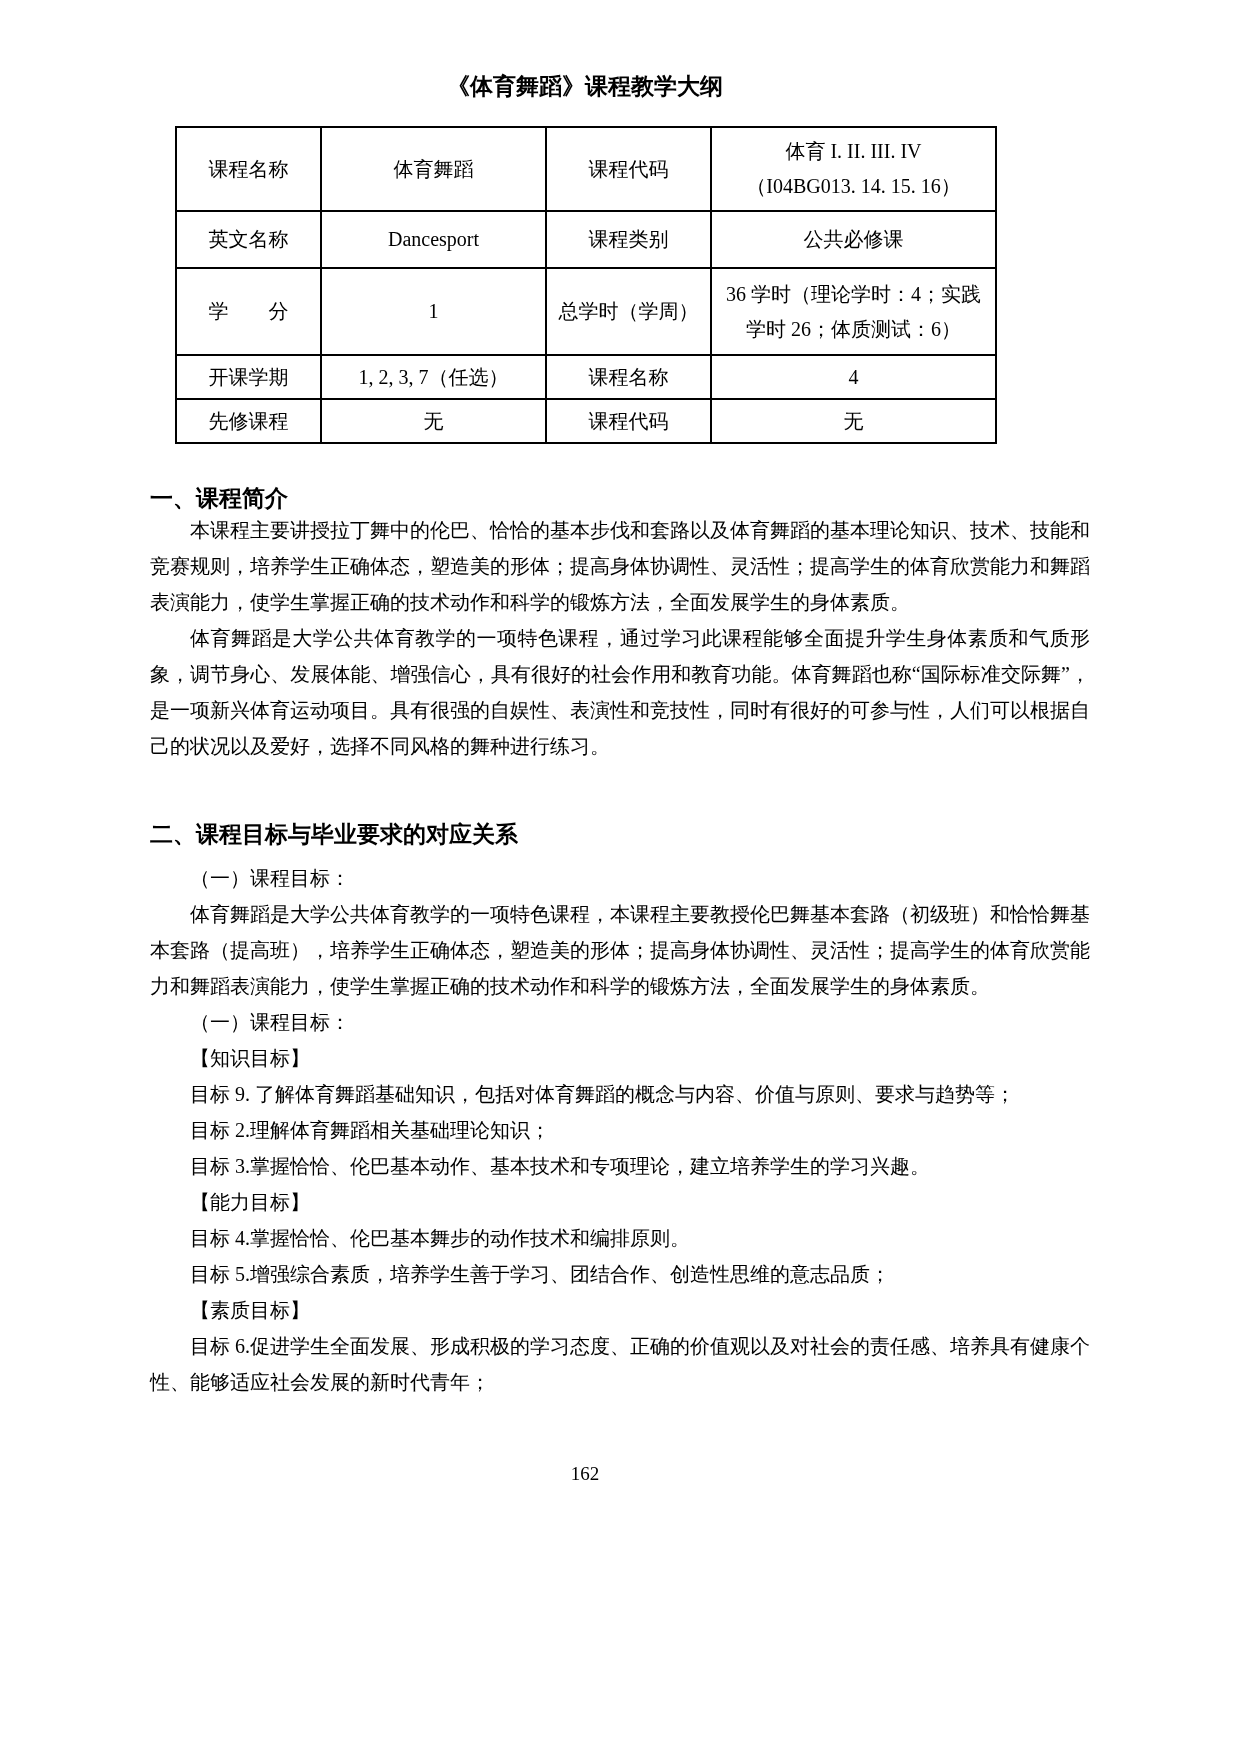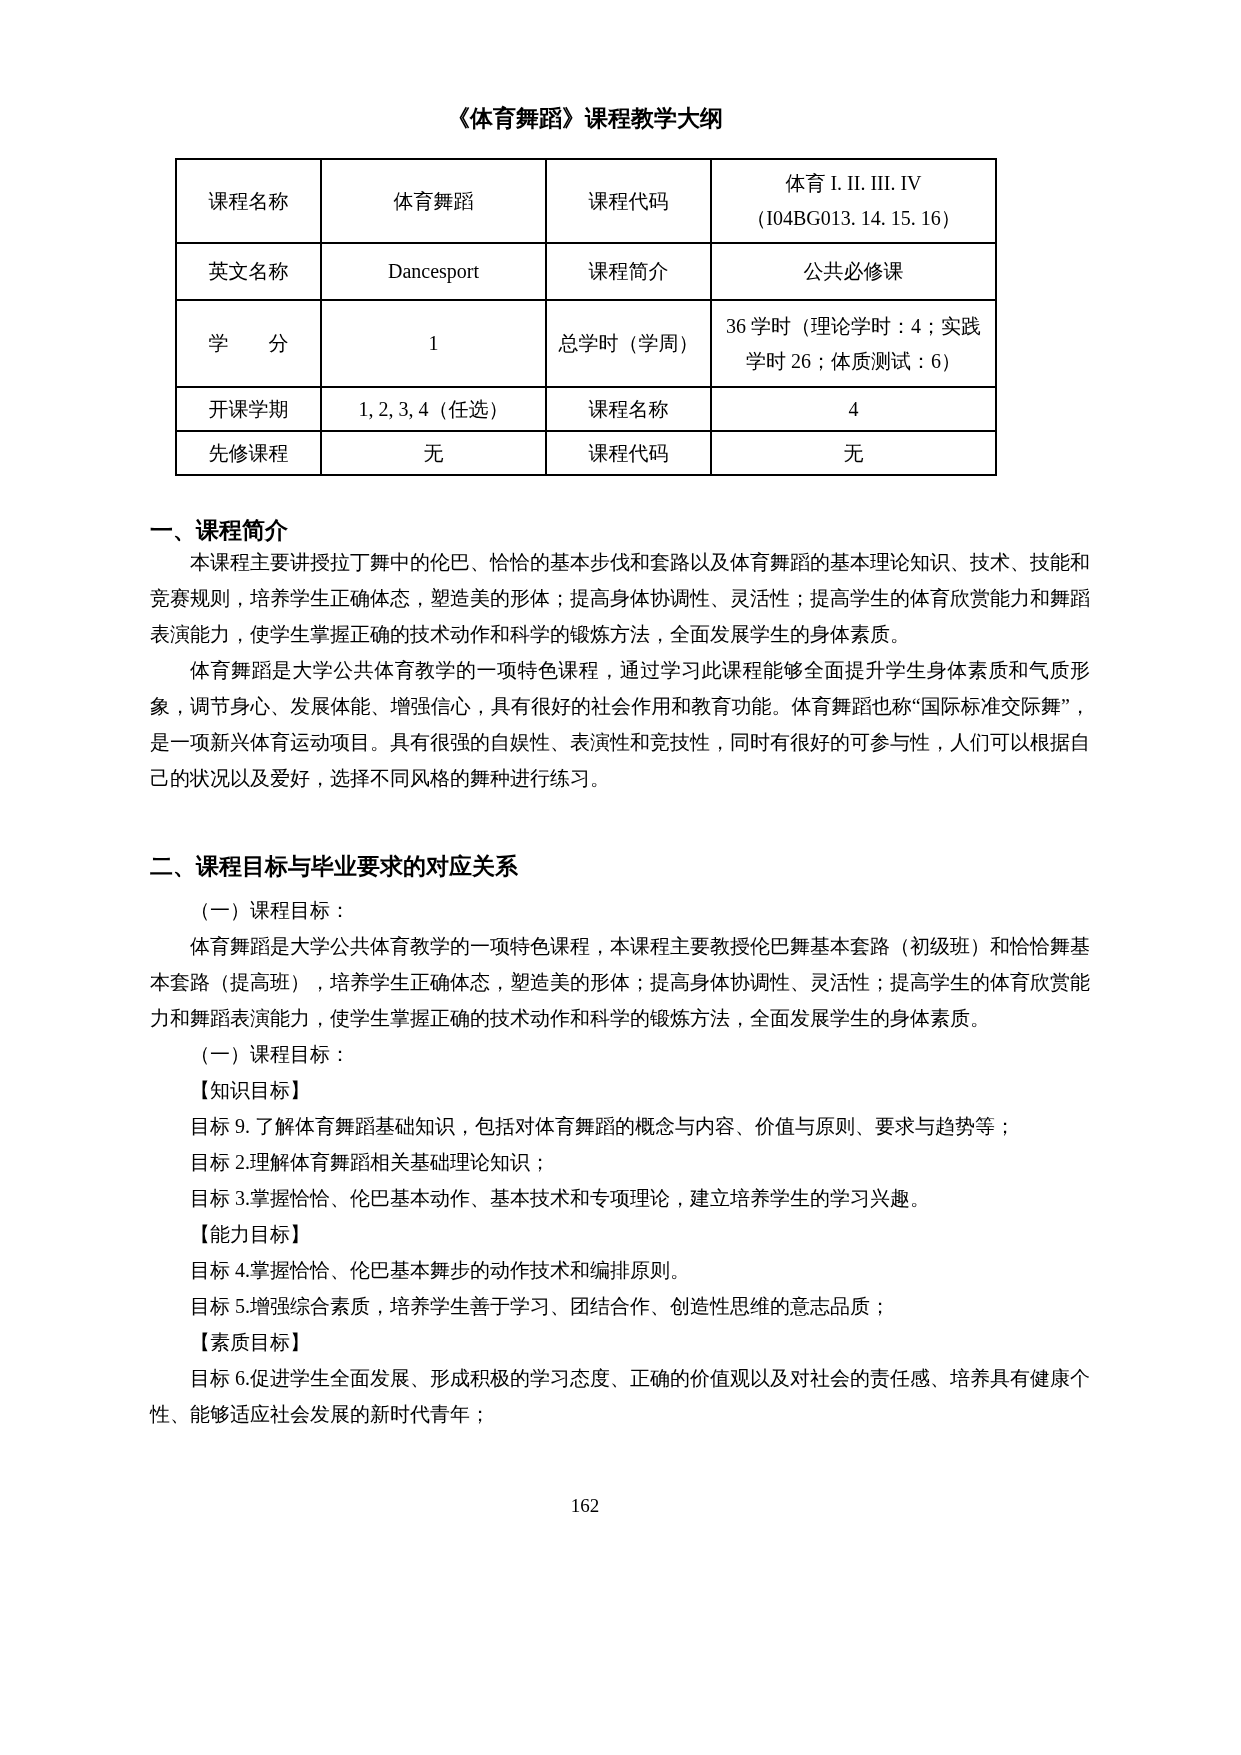--- a/index.html
+++ b/index.html
@@ -11,21 +11,21 @@
     width: 1241px;
     height: 1755px;
     font-family: "Liberation Serif", "DejaVu Serif", serif;
     color: #000000;
     overflow: hidden;
   }
   .page {
     box-sizing: border-box;
     width: 1241px;
     height: 1755px;
-    padding: 104px 151px 0 150px;
+    padding: 72px 151px 0 150px;
     background: #ffffff;
   }
   .title-wrap {
     width: 870px;
     text-align: center;
   }
   .doc-title {
     font-family: "Liberation Sans", "DejaVu Sans", sans-serif;
     font-weight: bold;
     font-size: 23px;
@@ -100,32 +100,32 @@
         <td>体育舞蹈</td>
         <td>课程代码</td>
         <td>
           <div>体育 I. II. III. IV</div>
           <div>（I04BG013. 14. 15. 16）</div>
         </td>
       </tr>
       <tr class="row-1">
         <td>英文名称</td>
         <td>Dancesport</td>
-        <td>课程简介</td>
+        <td>课程类别</td>
         <td>公共必修课</td>
       </tr>
       <tr class="row-2">
         <td>学　　分</td>
         <td>1</td>
         <td>总学时（学周）</td>
         <td class="align-left">36 学时（理论学时：4；实践学时 26；体质测试：6）</td>
       </tr>
       <tr class="row-3">
         <td>开课学期</td>
-        <td>1, 2, 3, 4（任选）</td>
+        <td>1, 2, 3, 7（任选）</td>
         <td>课程名称</td>
         <td>4</td>
       </tr>
       <tr class="row-5">
         <td>先修课程</td>
         <td>无</td>
         <td>课程代码</td>
         <td>无</td>
       </tr>
     </tbody>

